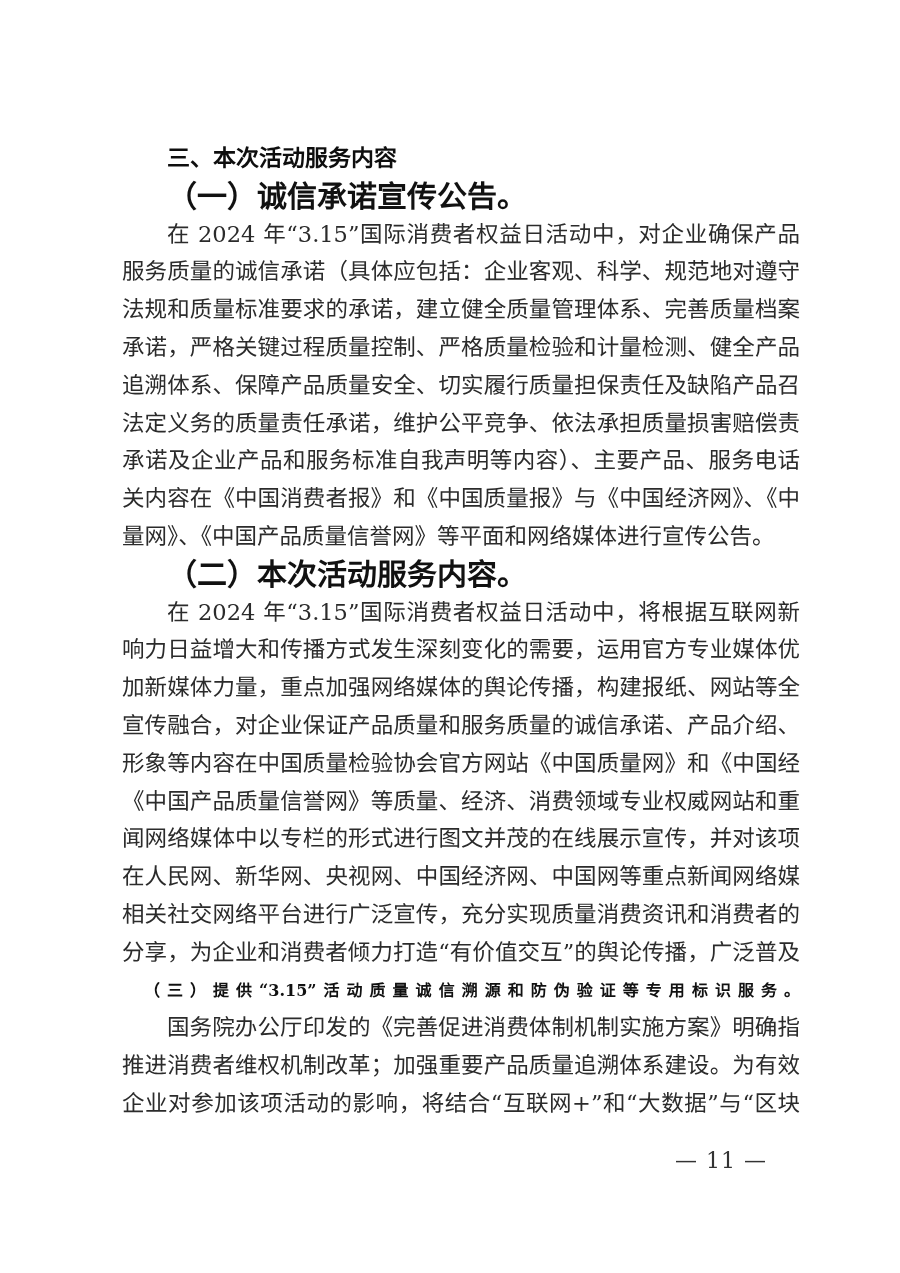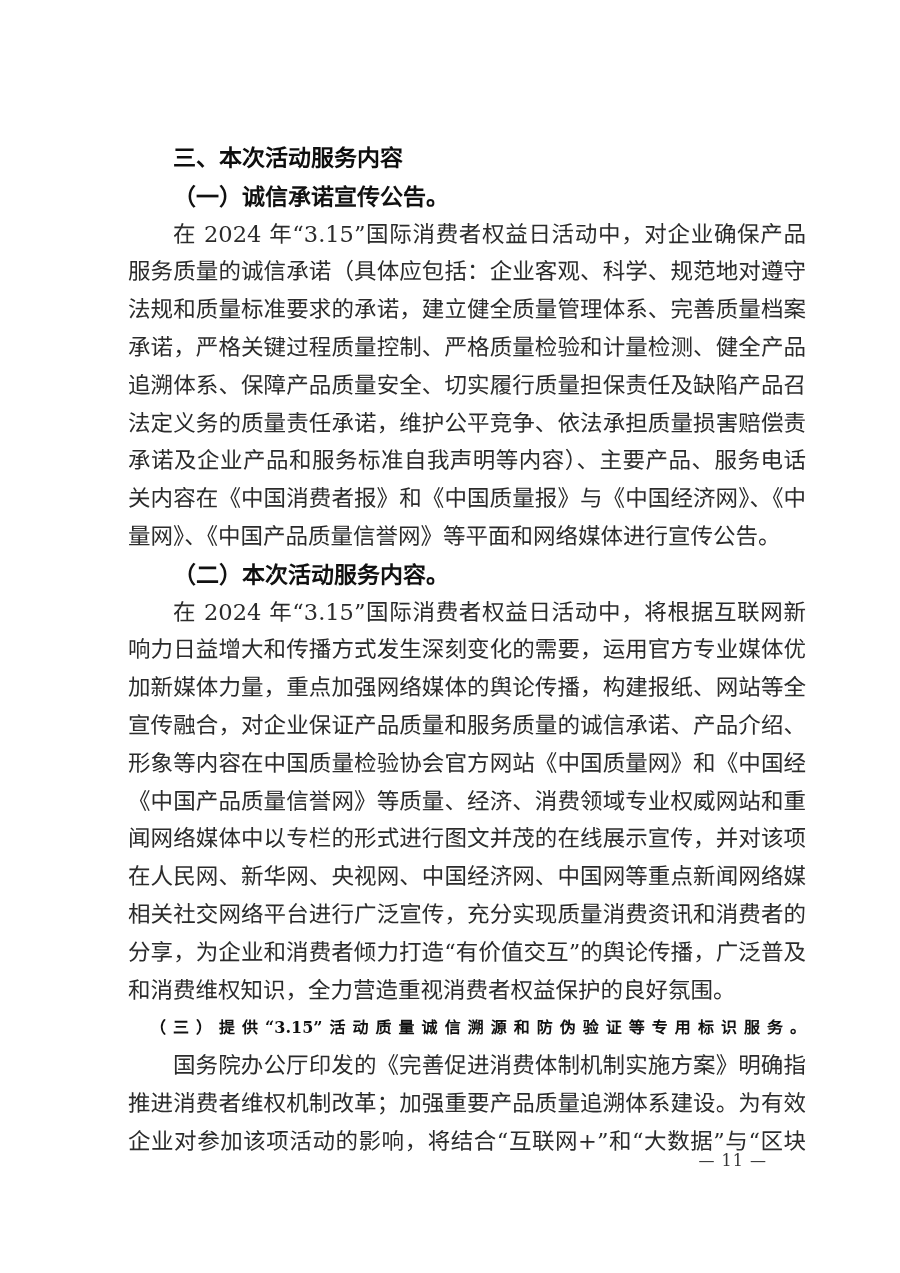--- a/index.html
+++ b/index.html
@@ -11,21 +11,21 @@
     position: relative;
     width: 900px;
     height: 1273px;
     background: #ffffff;
     overflow: hidden;
     font-family: "DejaVu Serif", "Liberation Serif", serif;
     color: #272727;
   }
   .content {
     position: absolute;
-    left: 128px;
+    left: 122px;
     top: 140px;
     width: 678px;
   }
   .line {
     height: 37.8px;
     line-height: 37.8px;
     font-size: 22.5px;
     overflow: hidden;
     white-space: nowrap;
     color: #2b2b2b;
@@ -47,33 +47,33 @@
   .ind3 { text-indent: 22px; }
   .h1 {
     font-family: "Liberation Sans", "DejaVu Sans", sans-serif;
     font-weight: bold;
     color: #0e0e0e;
     font-size: 23px;
   }
   .h2 {
     font-weight: bold;
     color: #111111;
-    font-size: 23px;
+    font-size: 30px;
   }
   .h2.long {
     white-space: normal;
     text-align: justify;
     text-align-last: justify;
     font-size: 16px;
   }
   .pageno {
     position: absolute;
     top: 1148px;
     right: 133px;
-    font-size: 16px;
+    font-size: 22px;
     line-height: 26px;
     color: #333333;
     letter-spacing: 1px;
     font-family: "DejaVu Serif", "Liberation Serif", serif;
   }
 </style>
 </head>
 <body>
 
 <div class="page">
@@ -96,21 +96,20 @@
     <div class="line j ind">在 2024 年“3.15”国际消费者权益日活动中，将根据互联网新媒体影</div>
     <div class="line j">响力日益增大和传播方式发生深刻变化的需要，运用官方专业媒体优势，增</div>
     <div class="line j">加新媒体力量，重点加强网络媒体的舆论传播，构建报纸、网站等全媒体</div>
     <div class="line j">宣传融合，对企业保证产品质量和服务质量的诚信承诺、产品介绍、企业</div>
     <div class="line j">形象等内容在中国质量检验协会官方网站《中国质量网》和《中国经济网》、</div>
     <div class="line j">《中国产品质量信誉网》等质量、经济、消费领域专业权威网站和重点新</div>
     <div class="line j">闻网络媒体中以专栏的形式进行图文并茂的在线展示宣传，并对该项活动</div>
     <div class="line j">在人民网、新华网、央视网、中国经济网、中国网等重点新闻网络媒体和</div>
     <div class="line j">相关社交网络平台进行广泛宣传，充分实现质量消费资讯和消费者的互动</div>
     <div class="line j">分享，为企业和消费者倾力打造“有价值交互”的舆论传播，广泛普及质量</div>
-    <div class="line end">和消费维权知识，全力营造重视消费者权益保护的良好氛围。</div>
 
     <div class="line h2 long ind3">（三）提供“3.15”活动质量诚信溯源和防伪验证等专用标识服务。</div>
     <div class="line j ind">国务院办公厅印发的《完善促进消费体制机制实施方案》明确指出：</div>
     <div class="line j">推进消费者维权机制改革；加强重要产品质量追溯体系建设。为有效扩大</div>
     <div class="line j">企业对参加该项活动的影响，将结合“互联网+”和“大数据”与“区块链</div>
 
   </div>
 
   <div class="pageno">— 11 —</div>
 </div>

